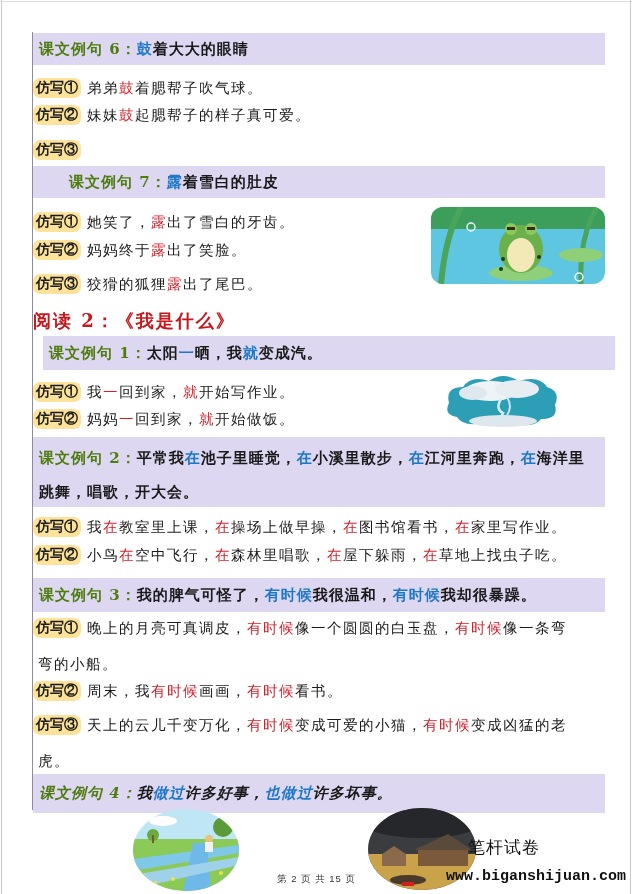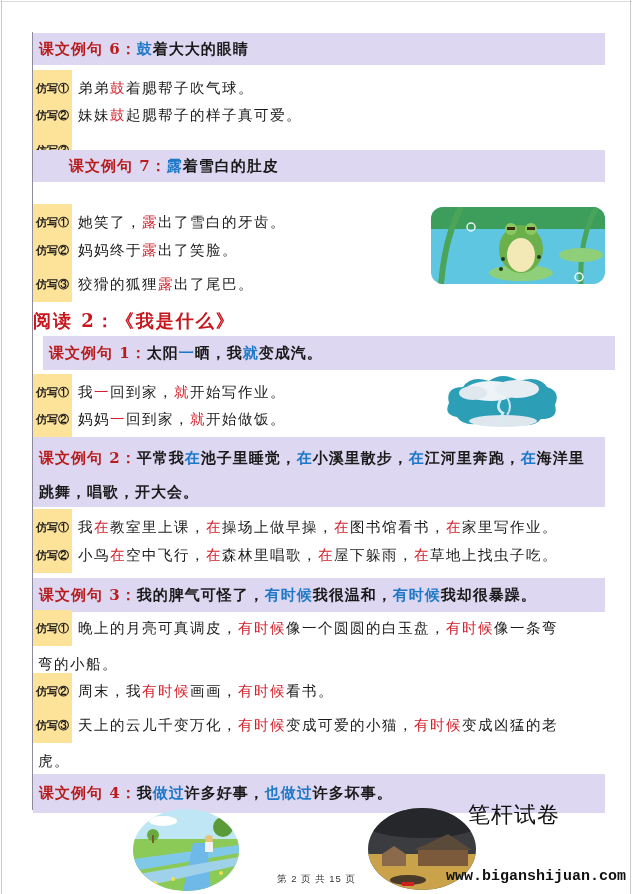--- a/index.html
+++ b/index.html
@@ -12,34 +12,34 @@
   .page-border-t { position:absolute; left:0; top:1px; width:632px; height:1px; background:#dcdcdc; }
   .page-border-r { position:absolute; right:1px; top:0; width:1px; height:894px; background:#c9c9c9; }
   .content-rule { position:absolute; left:32px; top:32px; width:1px; height:778px; background:#8c8c9c; }
 
   .block { position:absolute; left:33px; width:572px; }
   .heading {
     background:#ddd7f1; font-weight:bold; font-size:15px; padding-left:6px;
     display:flex; align-items:center; letter-spacing:1px; box-sizing:border-box;
   }
   .heading.multi { display:block; line-height:34px; padding-top:4px; }
-  .lbl-red { color:#b91c1c; font-weight:bold; }
+  .lbl-red { color:#4d7c0f; font-weight:bold; }
   .hl-blue { color:#1e78c8; }
   .hl-red { color:#d0202a; }
   .line { position:absolute; left:33px; height:24px; display:flex; align-items:center; font-size:14.5px; letter-spacing:1.5px; white-space:nowrap; }
   .tag {
-    background:#fde29a; font-weight:bold; font-size:11px; padding:18px 3px; margin-right:6px; letter-spacing:0;
-    height:20px; display:inline-flex; align-items:center; box-sizing:border-box;
+    background:#fde29a; font-weight:bold; font-size:14px; padding:2px 3px; margin-right:6px; letter-spacing:0;
+    height:20px; display:inline-flex; align-items:center; box-sizing:border-box;border-radius:7px;
   }
   .cont { position:absolute; left:38px; font-size:14.5px; letter-spacing:1.5px; }
   .section-title { position:absolute; left:33px; width:572px; color:#c8161d; font-weight:bold; font-size:18px; letter-spacing:2px; }
 
   .img { position:absolute; overflow:hidden; }
   .footer { position:absolute; left:277px; top:873px; font-family:"Liberation Sans",sans-serif; font-size:9.5px; color:#333; letter-spacing:1px; }
-  .brand { position:absolute; left:468px; top:800px; font-family:"Liberation Sans",sans-serif; font-size:22px; color:#111; letter-spacing:1px; }
+  .brand { position:absolute; left:468px; top:836px; font-family:"Liberation Sans",sans-serif; font-size:17px; color:#111; letter-spacing:1px; }
   .brand-url { position:absolute; left:446px; top:868px; font-family:"Liberation Mono",monospace; font-size:15px; font-weight:bold; color:#111; }
 </style>
 </head>
 <body>
 
 <div class="page-border-l"></div>
 <div class="page-border-t"></div>
 <div class="page-border-r"></div>
 <div class="content-rule"></div>
 
@@ -52,21 +52,21 @@
   <span><span>弟弟</span><span class="hl-red">鼓</span><span>着腮帮子吹气球。</span></span>
 </div>
 <div class="line" style="top:103px;">
   <span class="tag">仿写②</span>
   <span><span>妹妹</span><span class="hl-red">鼓</span><span>起腮帮子的样子真可爱。</span></span>
 </div>
 <div class="line" style="top:138px;">
   <span class="tag">仿写③</span>
 </div>
 
-<div class="block heading" style="top:150px;height:32px;padding-left:36px;">
+<div class="block heading" style="top:166px;height:32px;padding-left:36px;">
   <span class="lbl-red">课文例句 7：</span>
   <span><span class="hl-blue">露</span><span>着雪白的肚皮</span></span>
 </div>
 <div class="line" style="top:210px;">
   <span class="tag">仿写①</span>
   <span><span>她笑了，</span><span class="hl-red">露</span><span>出了雪白的牙齿。</span></span>
 </div>
 <div class="line" style="top:238px;">
   <span class="tag">仿写②</span>
   <span><span>妈妈终于</span><span class="hl-red">露</span><span>出了笑脸。</span></span>
@@ -150,21 +150,21 @@
 <div class="line" style="top:679px;">
   <span class="tag">仿写②</span>
   <span><span>周末，我</span><span class="hl-red">有时候</span><span>画画，</span><span class="hl-red">有时候</span><span>看书。</span></span>
 </div>
 <div class="line" style="top:713px;">
   <span class="tag">仿写③</span>
   <span><span>天上的云儿千变万化，</span><span class="hl-red">有时候</span><span>变成可爱的小猫，</span><span class="hl-red">有时候</span><span>变成凶猛的老</span></span>
 </div>
 <div class="cont" style="top:752px;">虎。</div>
 
-<div class="block heading" style="top:774px;height:39px;">
+<div class="block heading" style="top:774px;height:39px;font-style:italic;">
   <span class="lbl-red">课文例句 4：</span>
   <span><span>我</span><span class="hl-blue">做过</span><span>许多好事，</span><span class="hl-blue">也做过</span><span>许多坏事。</span></span>
 </div>
 
 <div class="img" style="left:133px;top:809px;width:106px;height:82px;border-radius:50%;">
   <svg width="106" height="82" viewBox="0 0 106 82">
     <rect width="106" height="82" fill="#bfe6f4"></rect>
     <rect y="30" width="106" height="52" fill="#8cca58"></rect>
     <polygon points="0,50 106,36 106,44 0,62" fill="#7fc8e8"></polygon>
     <polygon points="60,34 74,34 78,82 50,82" fill="#6fb9e8"></polygon>

